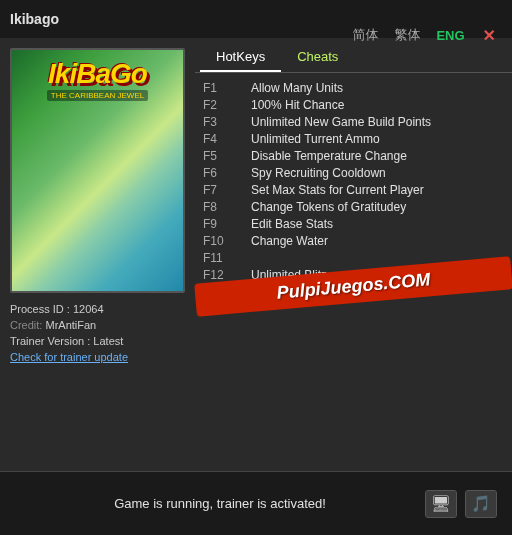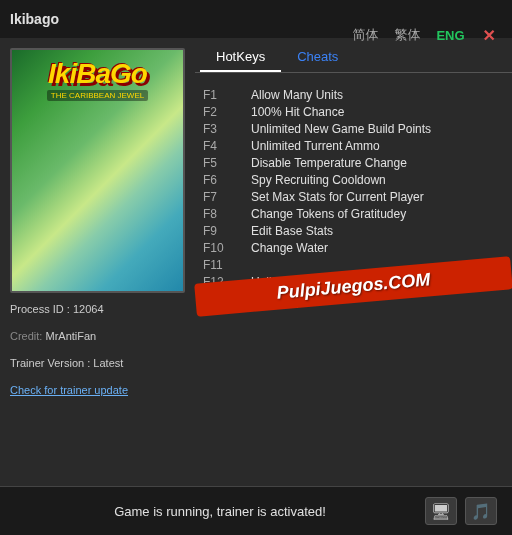--- a/index.html
+++ b/index.html
@@ -98,21 +98,21 @@
       text-align: center;
       margin-top: 2px;
       background: rgba(0,0,0,0.4);
       padding: 1px 4px;
       border-radius: 2px;
     }
 
     .info-section {
       display: flex;
       flex-direction: column;
-      gap: 15px;
+      gap: 4px;
       padding-top: 2px;
     }
     .info-row {
       font-size: 11px;
       color: #ccc;
     }
     .info-label {
       color: #888;
     }
     .update-link {
@@ -128,27 +128,27 @@
       display: flex;
       flex-direction: column;
       padding: 5px 0;
     }
 
     
     .tabs {
       display: flex;
       border-bottom: 1px solid #555;
       padding: 0 5px;
-      margin-bottom: 15px;
+      margin-bottom: 8px;
     }
     .tab {
       padding: 6px 16px;
       cursor: pointer;
       font-size: 13px;
-      color: #3b82f6;
+      color: #bef264;
     }
     .tab.active {
       color: #fff;
       border-bottom: 2px solid #fff;
     }
 
     
     .hotkeys-list {
       padding: 0 8px;
       display: flex;
@@ -178,21 +178,21 @@
       font-size: 12px;
       color: #ddd;
     }
 
     
     .status-bar {
       position: absolute;
       bottom: 0;
       left: 0;
       right: 0;
-      height: 49px;
+      height: 64px;
       background: #1a1a1a;
       display: flex;
       align-items: center;
       padding: 16px 15px;
       border-top: 1px solid #444;
     }
     .status-text {
       flex: 1;
       font-size: 13px;
       color: #e0e0e0;

